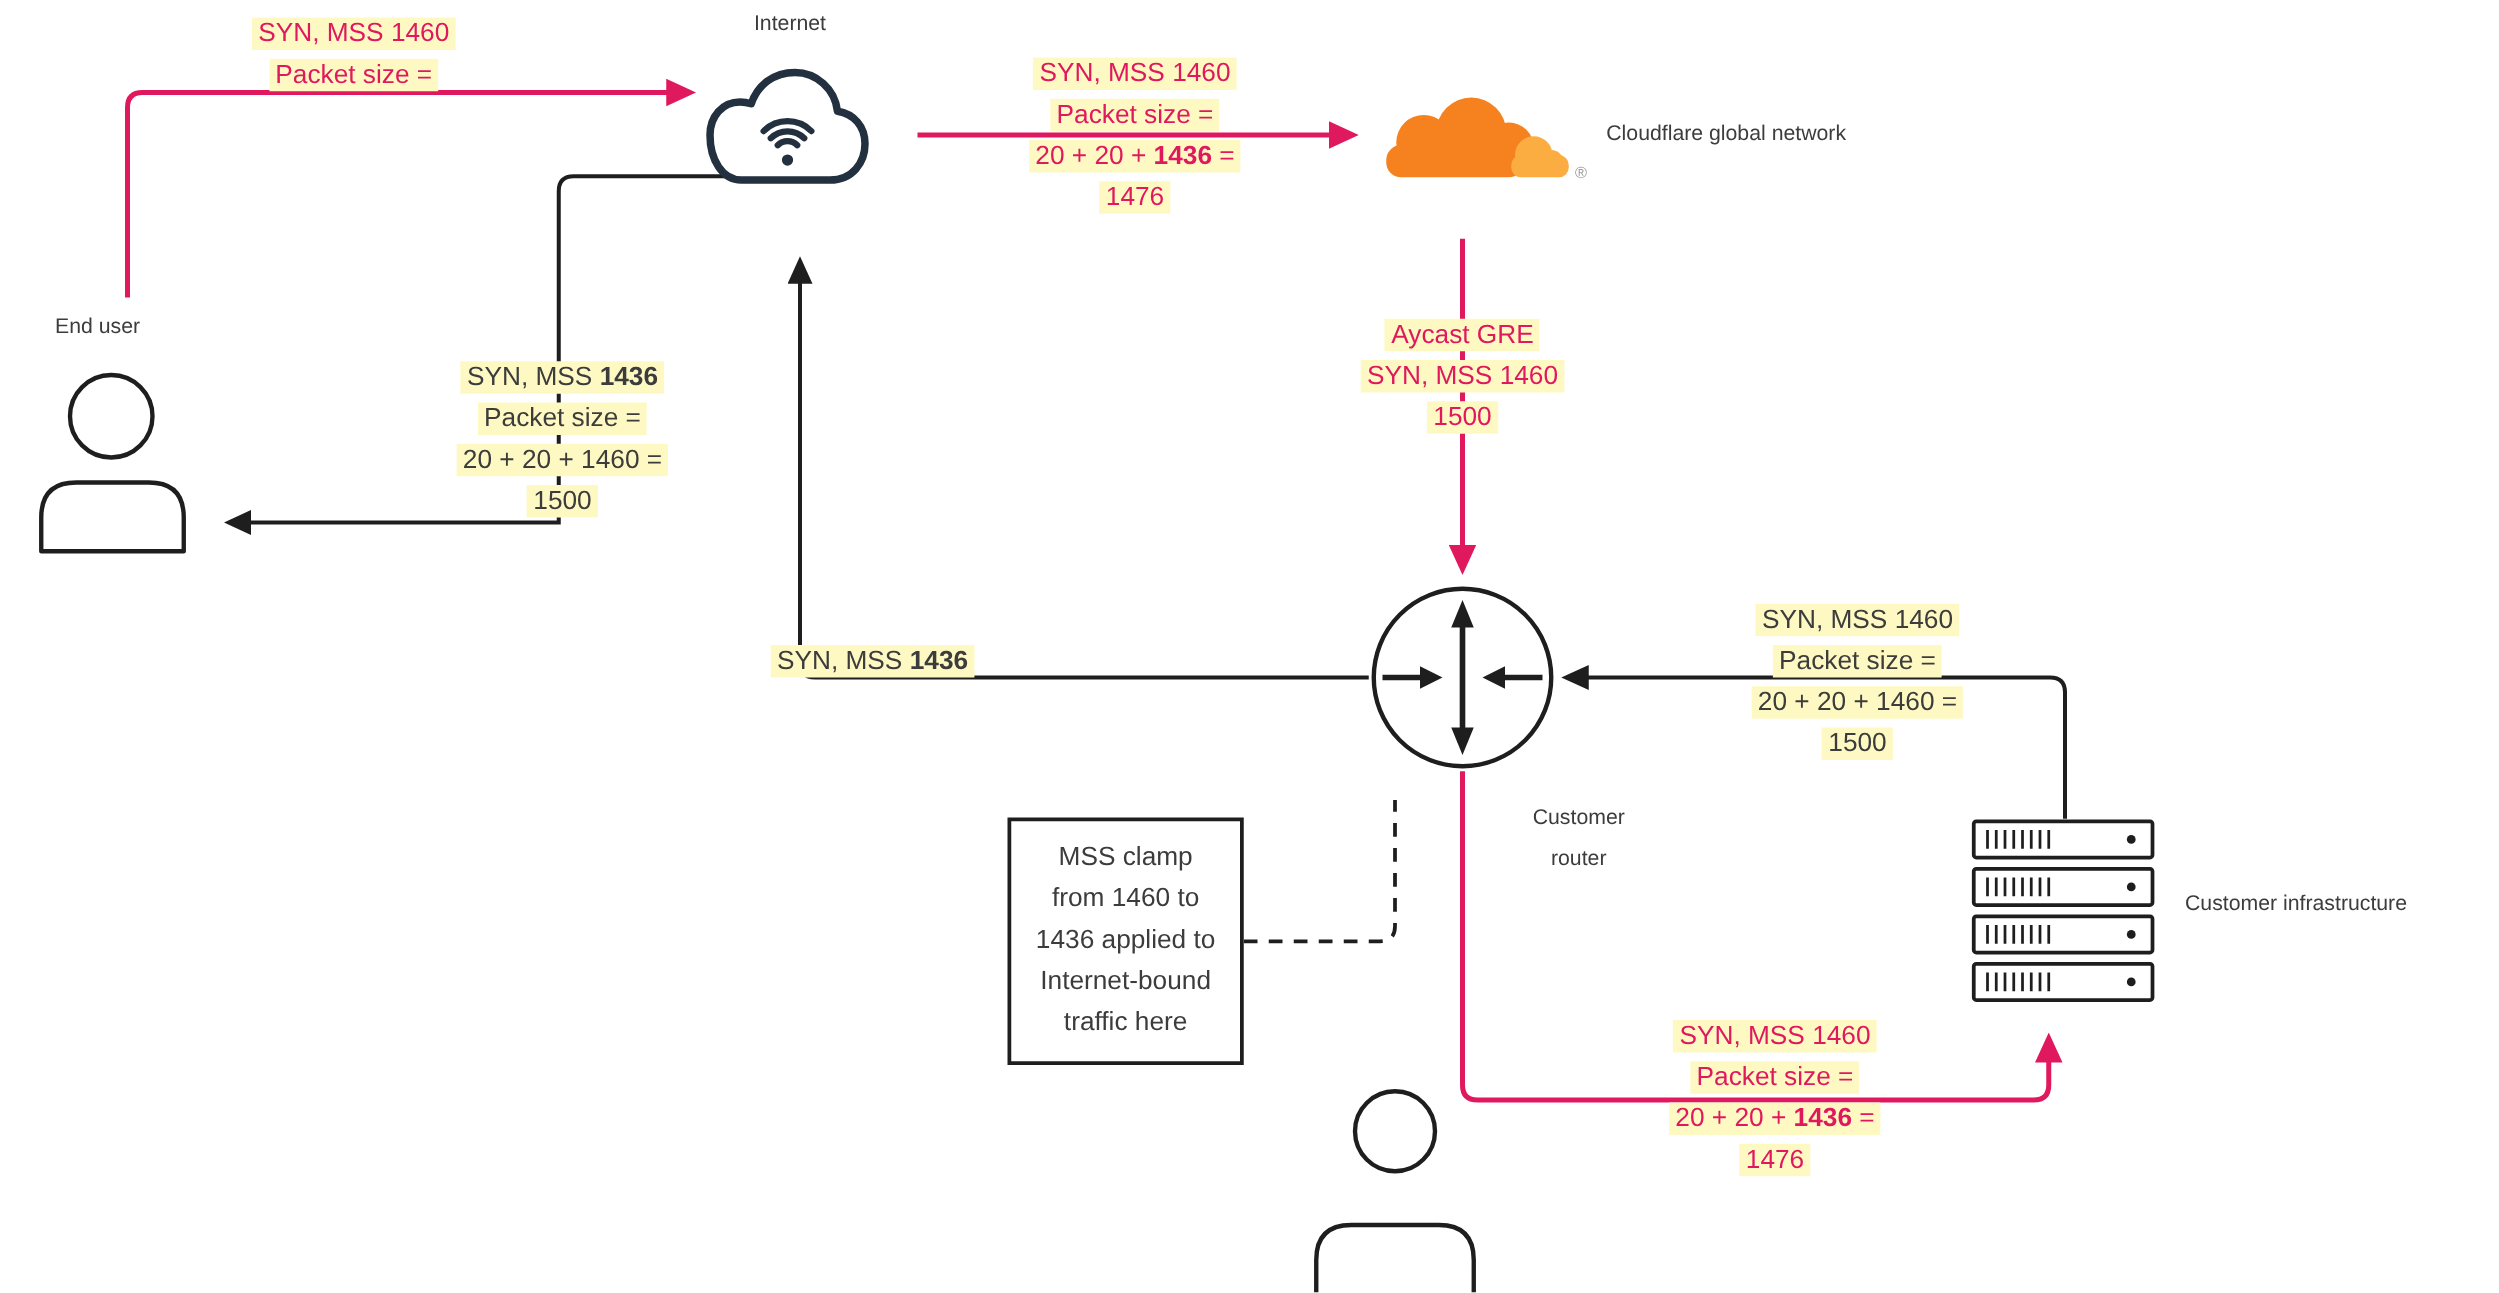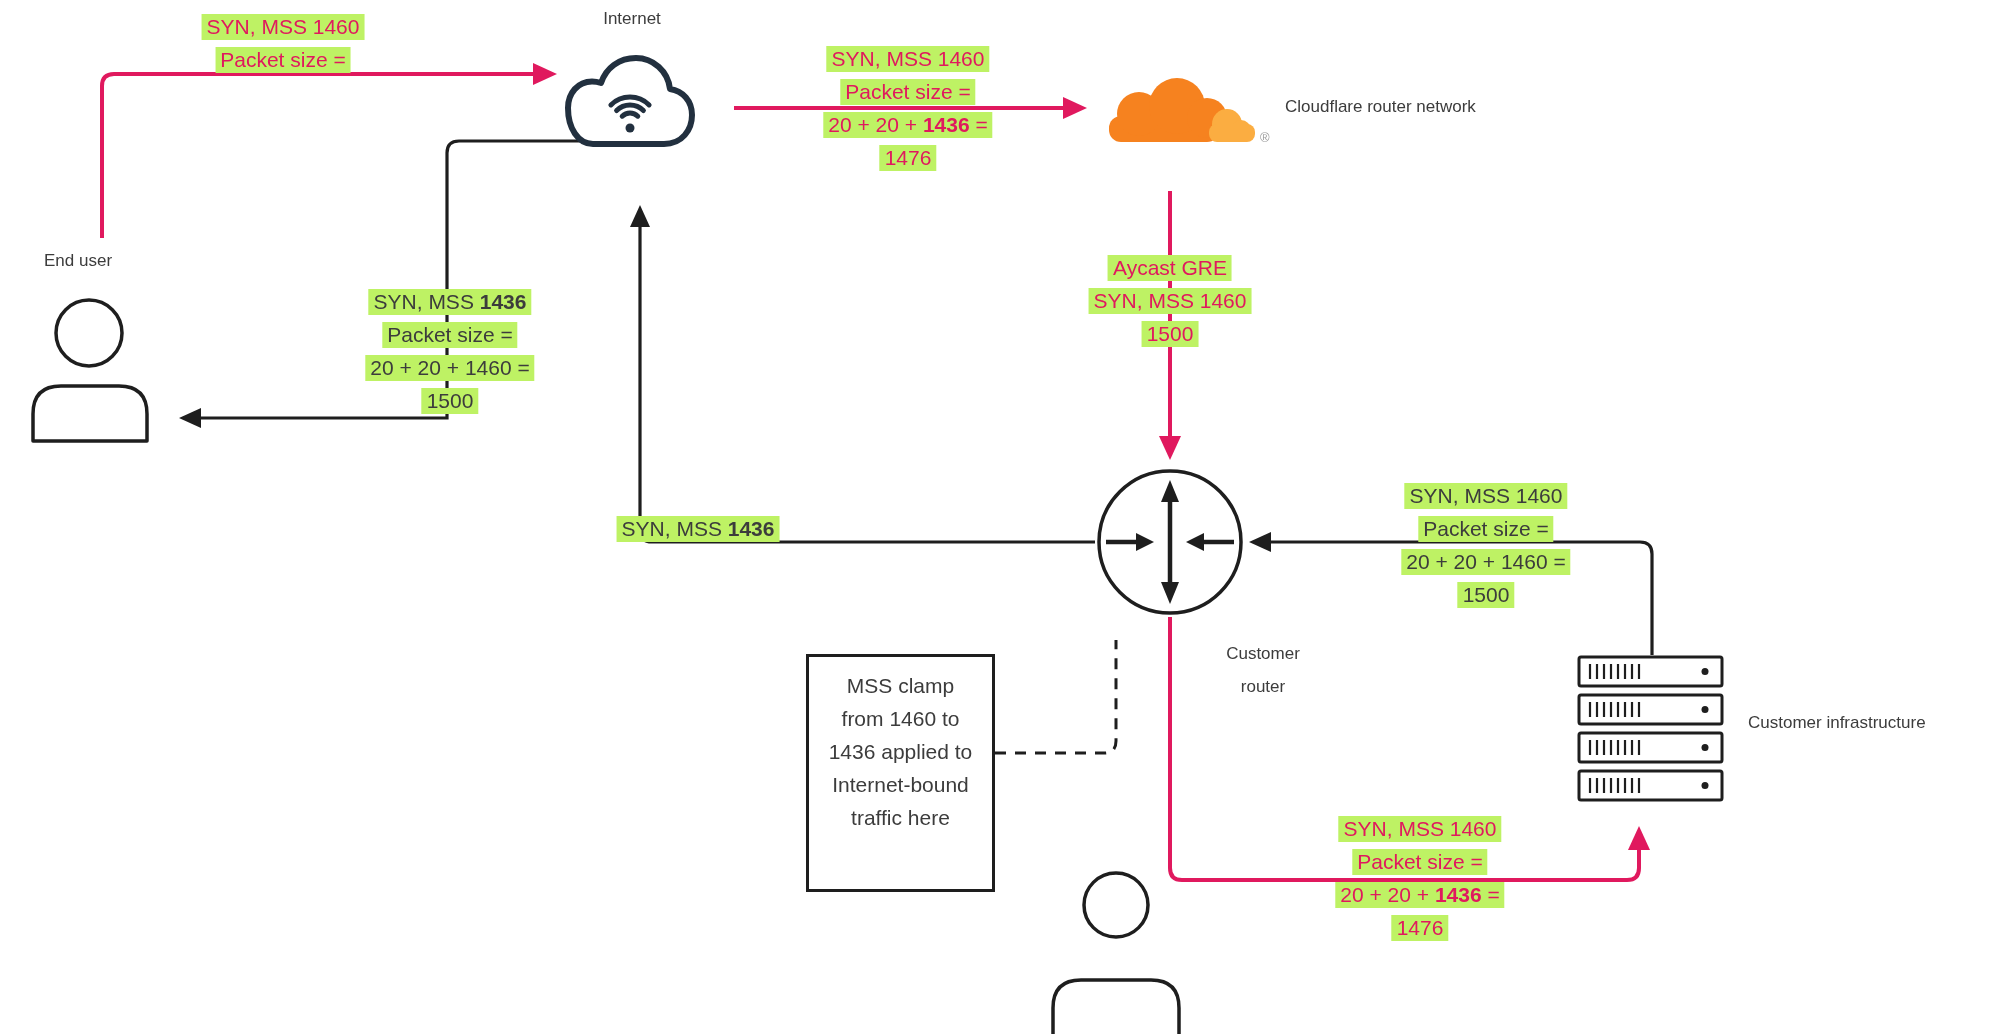--- a/index.html
+++ b/index.html
@@ -10,32 +10,32 @@
   svg.wires{position:absolute;left:0;top:0;z-index:1;}
   .label{position:absolute;z-index:3;font-size:17px;line-height:33px;color:var(--text);white-space:nowrap;}
   #lbl-internet{left:632px;top:2px;transform:translateX(-50%);}
   #lbl-enduser{left:44px;top:244px;}
   #lbl-cf{left:1285px;top:90px;}
   #lbl-router{left:1263px;top:592px;transform:translateX(-50%);text-align:center;margin-top:45px;}
   #lbl-infra{left:1748px;top:706px;}
   .ann{position:absolute;z-index:2;transform:translateX(-50%);text-align:center;
        font-size:21px;white-space:nowrap;}
   .ann .ln{line-height:33px;}
-  .ann .lnbg{display:inline-block;line-height:26px;background:#bef264;padding:0 5px;}
+  .ann .lnbg{display:inline-block;line-height:26px;background:#fef9c3;padding:0 5px;}
   .ann.pink{color:var(--pink);}
   .ann.dark{color:var(--text);}
   .ann b{font-weight:bold;}
   #a1{left:283px;top:10px;}
   #a2{left:908px;top:42px;}
   #a3{left:1170px;top:251px;}
   #a4{left:450px;top:285px;}
   #a5{left:698px;top:512px;}
   #a6{left:1486px;top:479px;}
   #a7{left:1420px;top:812px;}
-  #clamp{position:absolute;z-index:2;left:806px;top:654px;width:189px;height:238px;
+  #clamp{position:absolute;z-index:2;left:806px;top:654px;width:189px;height:198px;
          box-sizing:border-box;border:3px solid var(--dark);background:#fff;
          text-align:center;font-size:21px;color:var(--text);padding-top:12px;}
   #clamp .ln{line-height:33px;}
   #clamp .lnbg{padding:0;}
 </style>
 </head>
 <body>
 
 <div class="stage">
 
@@ -171,21 +171,21 @@
           <line x1="1632" y1="778" x2="1632" y2="793"></line>
             <line x1="1639" y1="778" x2="1639" y2="793"></line>
         </g>
         <circle cx="1705" cy="785.5" r="3.5" style="fill:var(--dark)"></circle>
       </g>
     </g>
   </svg>
 
   <div class="label" id="lbl-internet">Internet</div>
   <div class="label" id="lbl-enduser">End user</div>
-  <div class="label" id="lbl-cf">Cloudflare router network</div>
+  <div class="label" id="lbl-cf">Cloudflare global network</div>
   <div class="label" id="lbl-router">
     <div>Customer</div>
     <div>router</div>
   </div>
   <div class="label" id="lbl-infra">Customer infrastructure</div>
 
   <div class="ann pink" id="a1">
       <div class="ln"><span class="lnbg"><span>SYN, MSS 1460</span></span></div>
       <div class="ln"><span class="lnbg"><span>Packet size =</span></span></div>
     </div>

